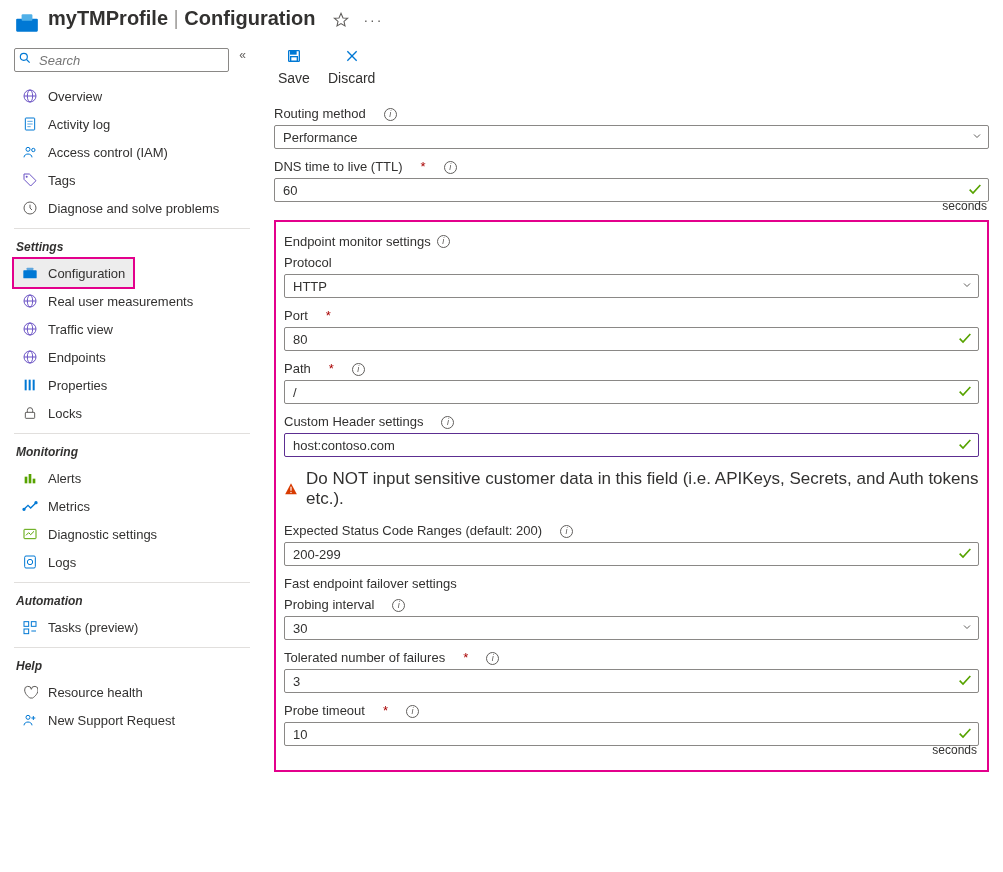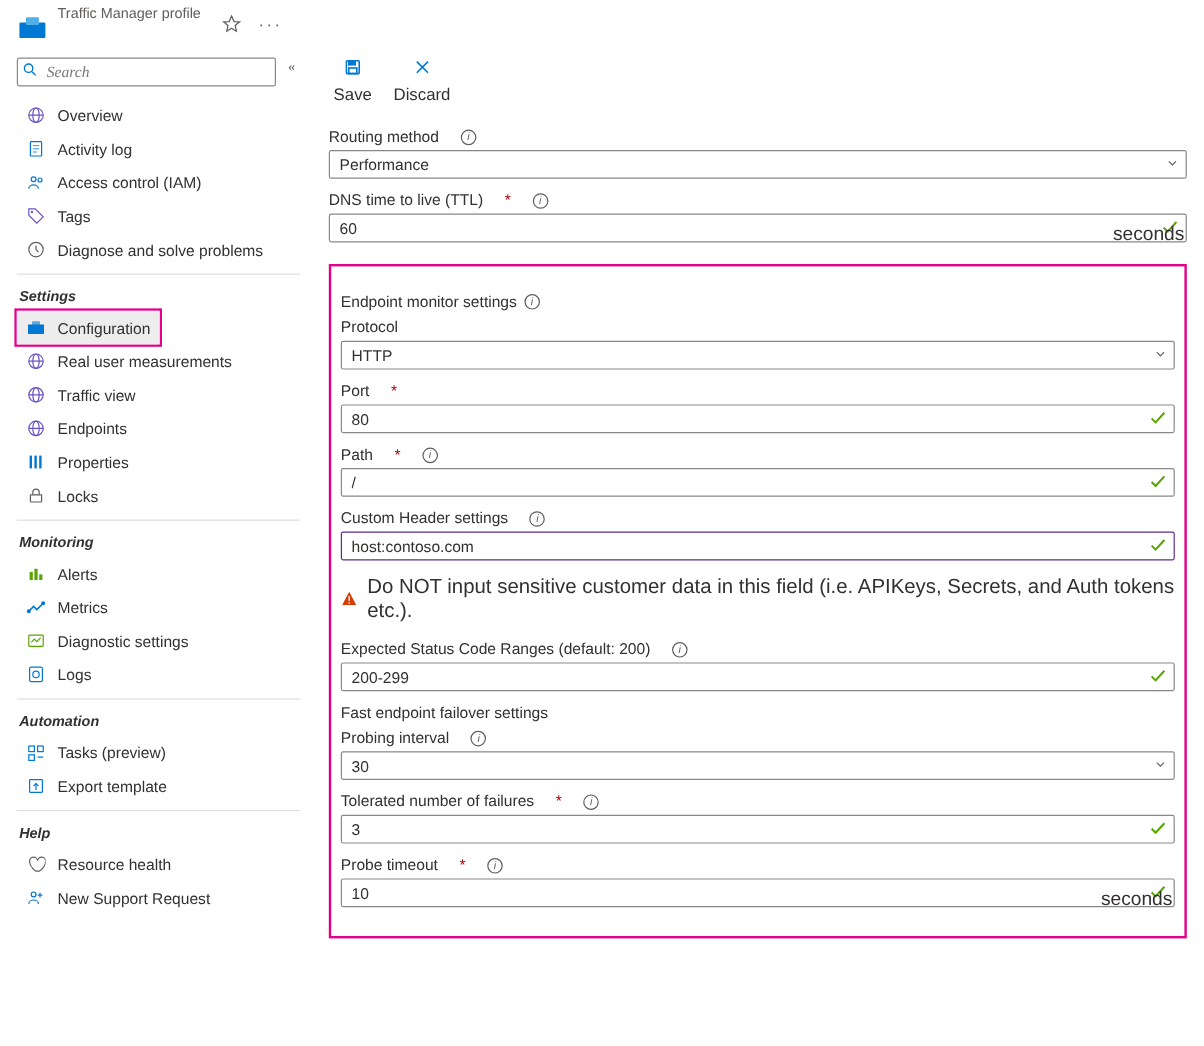--- a/index.html
+++ b/index.html
@@ -29,21 +29,21 @@
   .hdr-icon{width:26px;height:26px;margin-top:4px;margin-right:8px;flex:none;}
   .hdr-text{flex:none;}
   .hdr-title{font-size:20px;font-weight:600;line-height:1.2;}
   .hdr-title .sep{font-weight:400;color:#a19f9d;}
   .hdr-sub{font-size:12px;color:var(--muted);margin-top:-2px;}
   .hdr-actions{display:flex;align-items:center;margin-left:18px;margin-top:6px;gap:14px;}
   .icon-btn{display:inline-flex;align-items:center;justify-content:center;color:#605e5c;cursor:pointer;}
   
   .blade-body{display:flex;flex:1;min-height:0;}
   .sidebar{width:260px;flex:none;padding:10px 10px 0 14px;overflow:auto;}
-  .search-row{display:flex;align-items:flex-start;gap:6px;margin-bottom:10px;font-family:Liberation Serif, serif;}
+  .search-row{display:flex;align-items:flex-start;gap:6px;margin-bottom:10px;}
   .search-box{position:relative;flex:1;}
   .search-box input{
     width:100%;height:24px;border:1px solid var(--border);border-radius:2px;
     padding:0 6px 0 24px;font-style:italic;color:#605e5c;outline:none;font-family:inherit;font-size:13px;
   }
   .search-box .sicon{position:absolute;left:4px;top:3px;color:#0078d4;}
   .collapse-btn{color:#605e5c;font-size:12px;cursor:pointer;padding:0 4px;}
   .nav-group-title{font-weight:600;font-size:12px;padding:5px 2px;font-style:italic;}
   .nav-item{
     display:flex;align-items:center;gap:10px;
@@ -65,42 +65,46 @@
   .req{color:var(--red);}
   .info{width:13px;height:13px;border:1px solid #605e5c;border-radius:50%;display:inline-flex;align-items:center;justify-content:center;font-size:9px;color:#605e5c;font-style:italic;line-height:1;}
   .ctl{position:relative;}
   .ctl input, .ctl .select{
     width:100%;height:24px;border:1px solid var(--border);border-radius:2px;
     padding:0 28px 0 8px;font-family:inherit;font-size:13px;color:var(--text);background:#fff;
   }
   .ctl .select{display:flex;align-items:center;cursor:pointer;}
   .ctl .chev{position:absolute;right:6px;top:5px;pointer-events:none;color:#605e5c;}
   .ctl .valid-tick{position:absolute;right:6px;top:3px;color:var(--green);pointer-events:none;}
-  .unit{position:absolute;right:2px;top:28px;font-size:16px;color:var(--text);text-align:right;}
+  .unit{position:absolute;right:2px;top:40px;font-size:12px;color:var(--text);text-align:right;}
   .section-title{font-size:13px;margin:6px 0 6px;display:flex;align-items:center;gap:6px;}
   .warning{display:flex;align-items:center;gap:8px;font-size:17px;color:var(--text);margin:12px 0 14px;}
   .ctl.active input{border-color:#0078d4;}
-  .red-outline{border:2px solid #e3008c;padding:16px 8px 6px 8px;margin-top:2px;}
+  .red-outline{border:2px solid #e3008c;padding:6px 8px 6px 8px;margin-top:2px;}
   
   svg{display:block;}
 </style>
 </head>
 <body>
 
 <div class="page">
 
   <div class="blade-header">
     <span class="hdr-icon">
       <svg viewBox="0 0 24 24" width="26" height="26">
           <rect x="2" y="8" width="20" height="12" rx="1" fill="#0078d4"></rect>
           <rect x="7" y="4" width="10" height="6" rx="1" fill="#50b0e8"></rect>
         </svg>
     </span>
     <div class="hdr-text">
-      <div class="hdr-sub">Traffic Manager profile</div>
+      <div class="hdr-title">
+        <span>myTMProfile</span>
+        <span class="sep"> | </span>
+        <span>Configuration</span>
+      </div>
     </div>
     <div class="hdr-actions">
       <span class="icon-btn" title="Pin">
         <svg width="16" height="16" viewBox="0 0 24 24" fill="none" stroke="#605e5c" stroke-width="1.6">
             <polygon points="12 2 15 9 22 9.3 16.5 14 18 21 12 17.3 6 21 7.5 14 2 9.3 9 9"></polygon>
           </svg>
       </span>
       <span class="icon-btn" style="letter-spacing:2px;font-size:14px;color:#605e5c;">···</span>
     </div>
   </div>
@@ -253,29 +257,20 @@
           </div><hr><div class="nav-group-title">Automation</div><div class="nav-item">
             <span class="nicon" style="color: rgb(0, 120, 212);">
               <svg width="16" height="16" viewBox="0 0 24 24" fill="none" stroke="currentColor" stroke-width="1.5">
                 <rect x="3" y="4" width="7" height="7"></rect>
                 <rect x="14" y="4" width="7" height="7"></rect>
                 <rect x="3" y="15" width="7" height="7"></rect>
                 <line x1="14" y1="18" x2="21" y2="18"></line>
               </svg>
             </span>
             <span>Tasks (preview)</span>
-          </div><div class="nav-item">
-            <span class="nicon" style="color: rgb(0, 120, 212);">
-              <svg width="16" height="16" viewBox="0 0 24 24" fill="none" stroke="currentColor" stroke-width="1.5">
-                <rect x="4" y="4" width="16" height="16" rx="1"></rect>
-                <polyline points="9 12 12 9 15 12"></polyline>
-                <line x1="12" y1="9" x2="12" y2="17"></line>
-              </svg>
-            </span>
-            <span>Export template</span>
           </div><hr><div class="nav-group-title">Help</div><div class="nav-item">
             <span class="nicon" style="color: rgb(96, 94, 92);">
               <svg width="16" height="16" viewBox="0 0 24 24" fill="none" stroke="currentColor" stroke-width="1.5">
                 <path d="M12 21s-8-5-8-12a5 5 0 0110-1 5 5 0 0110 1c0 7-8 12-8 12h-4z"></path>
               </svg>
             </span>
             <span>Resource health</span>
           </div><div class="nav-item">
             <span class="nicon" style="color: rgb(0, 120, 212);">
               <svg width="16" height="16" viewBox="0 0 24 24" fill="none" stroke="currentColor" stroke-width="1.5">

